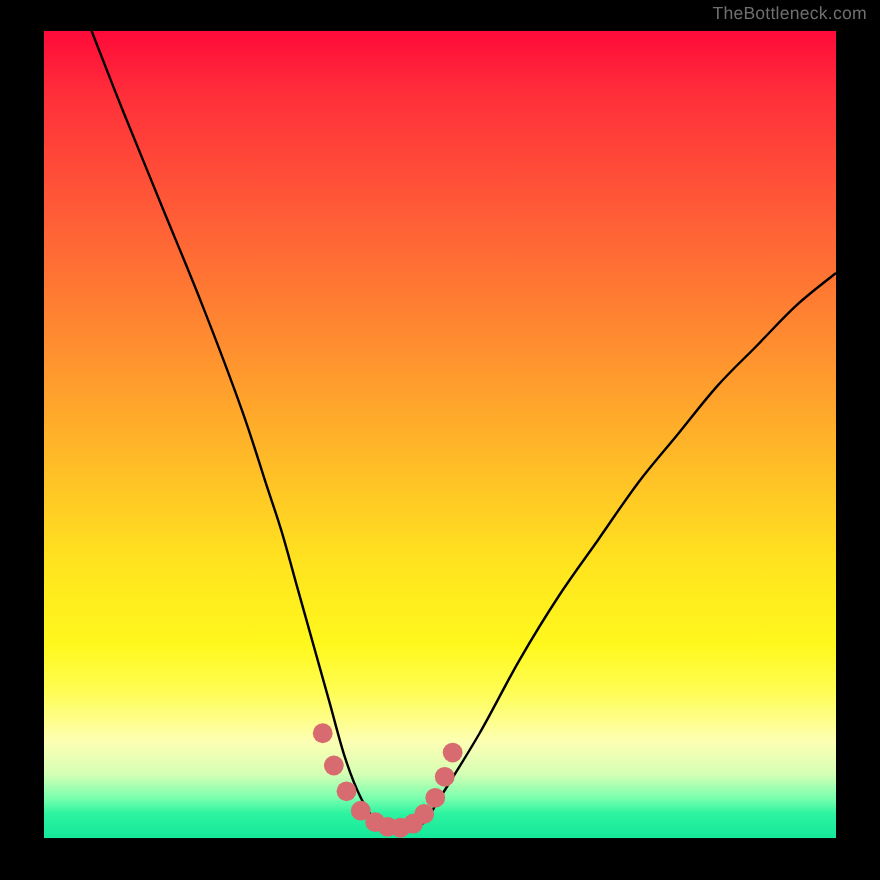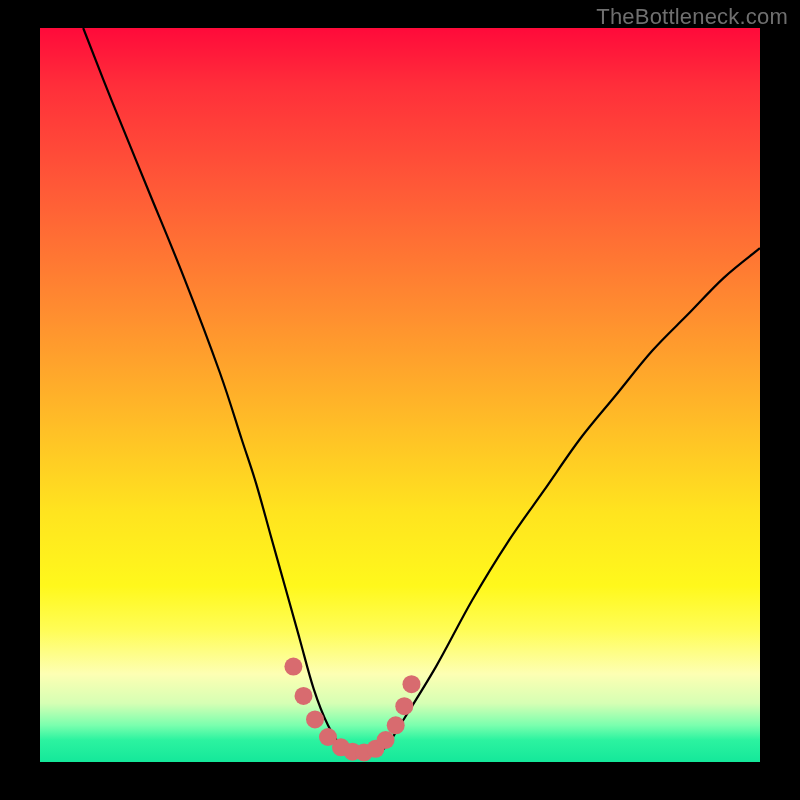--- a/index.html
+++ b/index.html
@@ -15,21 +15,21 @@
     position: relative;
     width: 800px;
     height: 800px;
     background: #000;
   }
   .watermark {
     position: absolute;
     top: 4px;
     right: 12px;
     color: #6f6f6f;
-    font-size: 22px;
+    font-size: 16px;
     letter-spacing: 0.2px;
     z-index: 10;
     font-weight: 500;
   }
   .plot-area {
     position: absolute;
     left: 40px;
     top: 28px;
     width: 720px;
     height: 734px;

